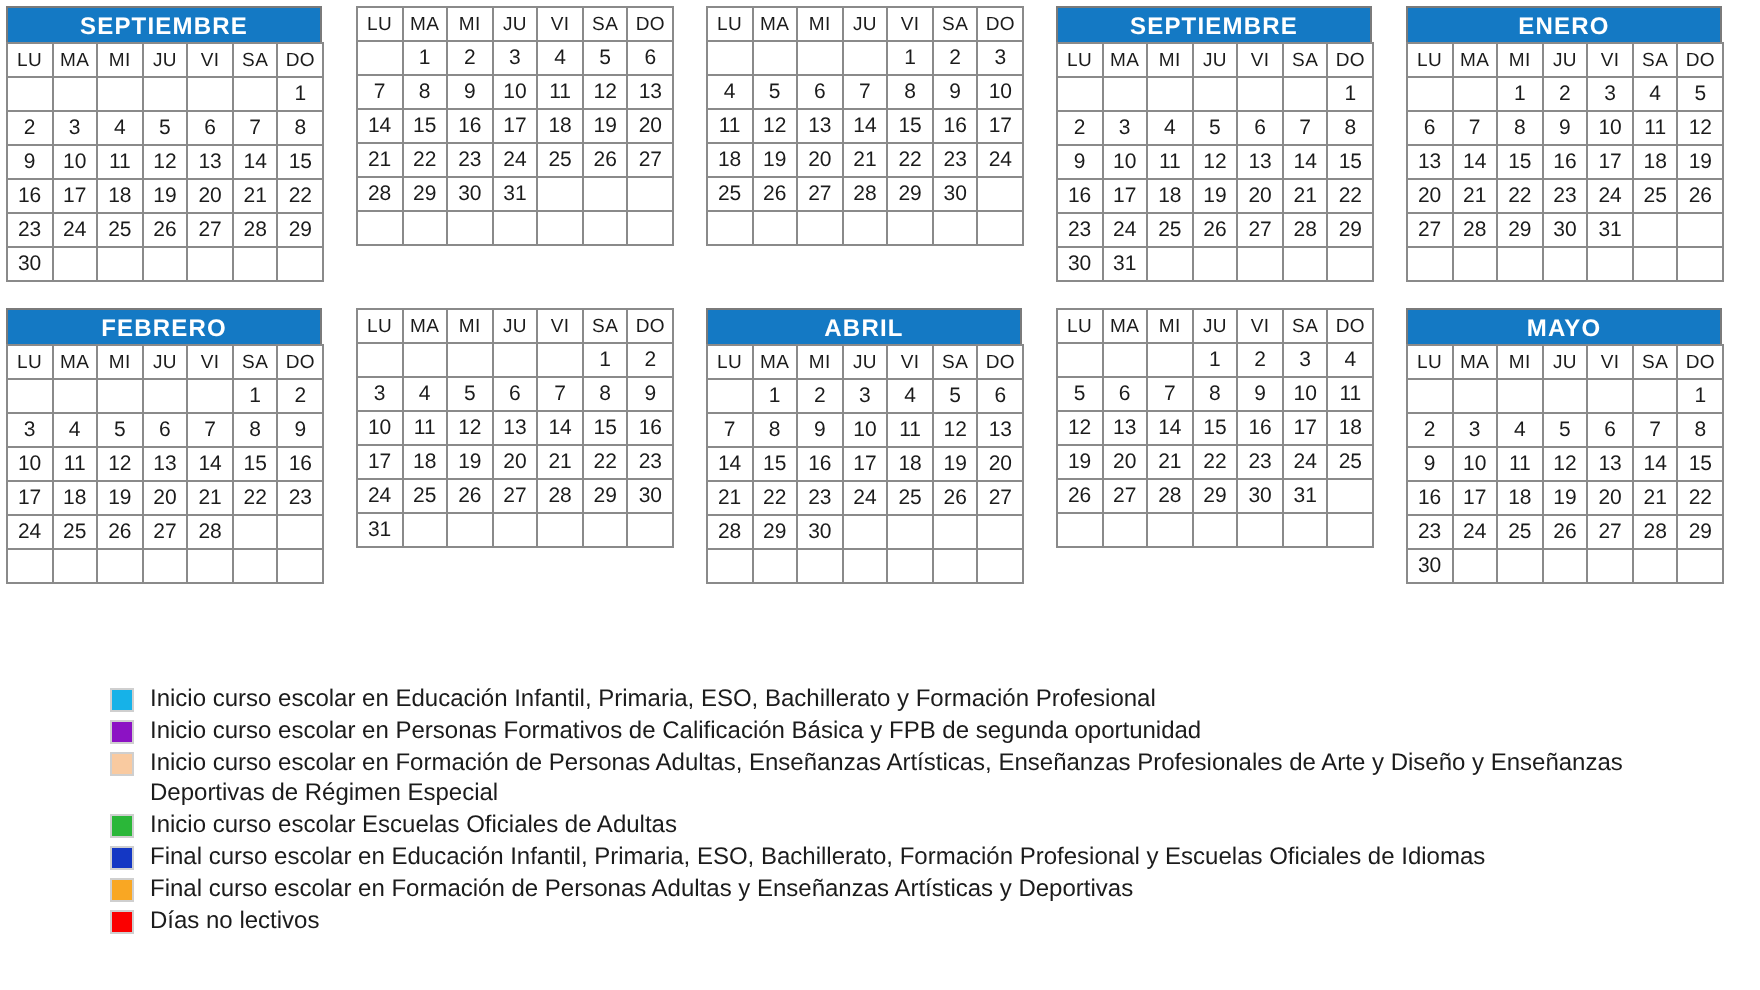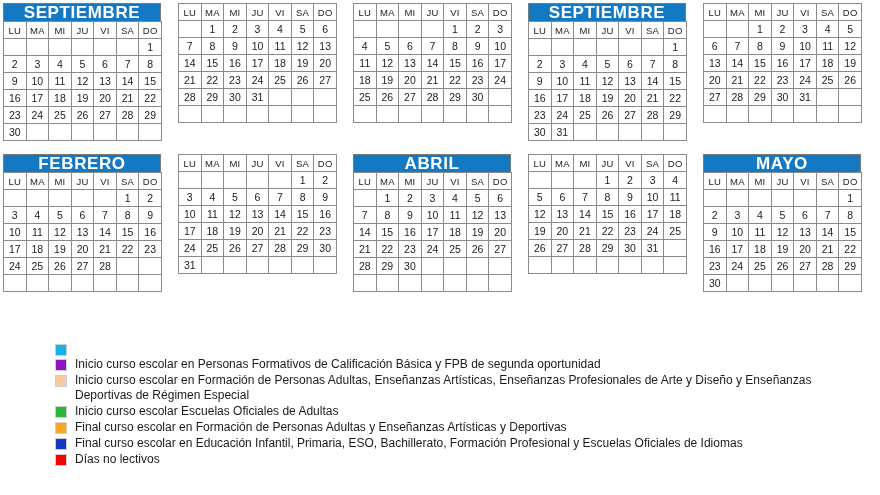--- a/index.html
+++ b/index.html
@@ -23,21 +23,21 @@
   .month {
     width: 158px;
     background: #ffffff;
   }
 
   .month-title {
     height: 18px;
     line-height: 18px;
     background: #1479c4;
     color: #ffffff;
-    font-size: 17px;
+    font-size: 12px;
     font-weight: bold;
     text-align: center;
     letter-spacing: 0.6px;
     border: 1px solid #7a7a7a;
     border-bottom: none;
   }
 
   table.cal {
     border-collapse: collapse;
     width: 158px;
@@ -390,20 +390,21 @@
               <td class="empty"></td>
               <td class="empty"></td>
               <td class="empty"></td>
               <td class="empty"></td>
               <td class="empty"></td>
             </tr>
           </tbody>
         </table>
       </div>
       <div class="month">
+        <div class="month-title">ENERO</div>
         <table class="cal">
           <thead>
             <tr>
               <th>LU</th>
               <th>MA</th>
               <th>MI</th>
               <th>JU</th>
               <th>VI</th>
               <th>SA</th>
               <th>DO</th>
@@ -823,40 +824,41 @@
               <td class="empty"></td>
             </tr>
           </tbody>
         </table>
       </div>
     </div>
 
   <div class="legend">
       <div class="legend-row">
         <span class="swatch sw-cyan"></span>
+        <span class="legend-text">Inicio curso escolar en Educación Infantil, Primaria, ESO, Bachillerato y Formación Profesional</span>
       </div>
       <div class="legend-row">
         <span class="swatch sw-purple"></span>
         <span class="legend-text">Inicio curso escolar en Personas Formativos de Calificación Básica y FPB de segunda oportunidad</span>
       </div>
       <div class="legend-row">
         <span class="swatch sw-peach"></span>
         <span class="legend-text">Inicio curso escolar en Formación de Personas Adultas, Enseñanzas Artísticas, Enseñanzas Profesionales de Arte y Diseño y Enseñanzas Deportivas de Régimen Especial</span>
       </div>
       <div class="legend-row">
         <span class="swatch sw-green"></span>
         <span class="legend-text">Inicio curso escolar Escuelas Oficiales de Adultas</span>
       </div>
       <div class="legend-row">
+        <span class="swatch sw-blue"></span>
+        <span class="legend-text">Final curso escolar en Educación Infantil, Primaria, ESO, Bachillerato, Formación Profesional y Escuelas Oficiales de Idiomas</span>
+      </div>
+      <div class="legend-row">
         <span class="swatch sw-orange"></span>
         <span class="legend-text">Final curso escolar en Formación de Personas Adultas y Enseñanzas Artísticas y Deportivas</span>
-      </div>
-      <div class="legend-row">
-        <span class="swatch sw-blue"></span>
-        <span class="legend-text">Final curso escolar en Educación Infantil, Primaria, ESO, Bachillerato, Formación Profesional y Escuelas Oficiales de Idiomas</span>
       </div>
       <div class="legend-row">
         <span class="swatch sw-red"></span>
         <span class="legend-text">Días no lectivos</span>
       </div>
     </div>
 
 </div>
 
 </body></html>

